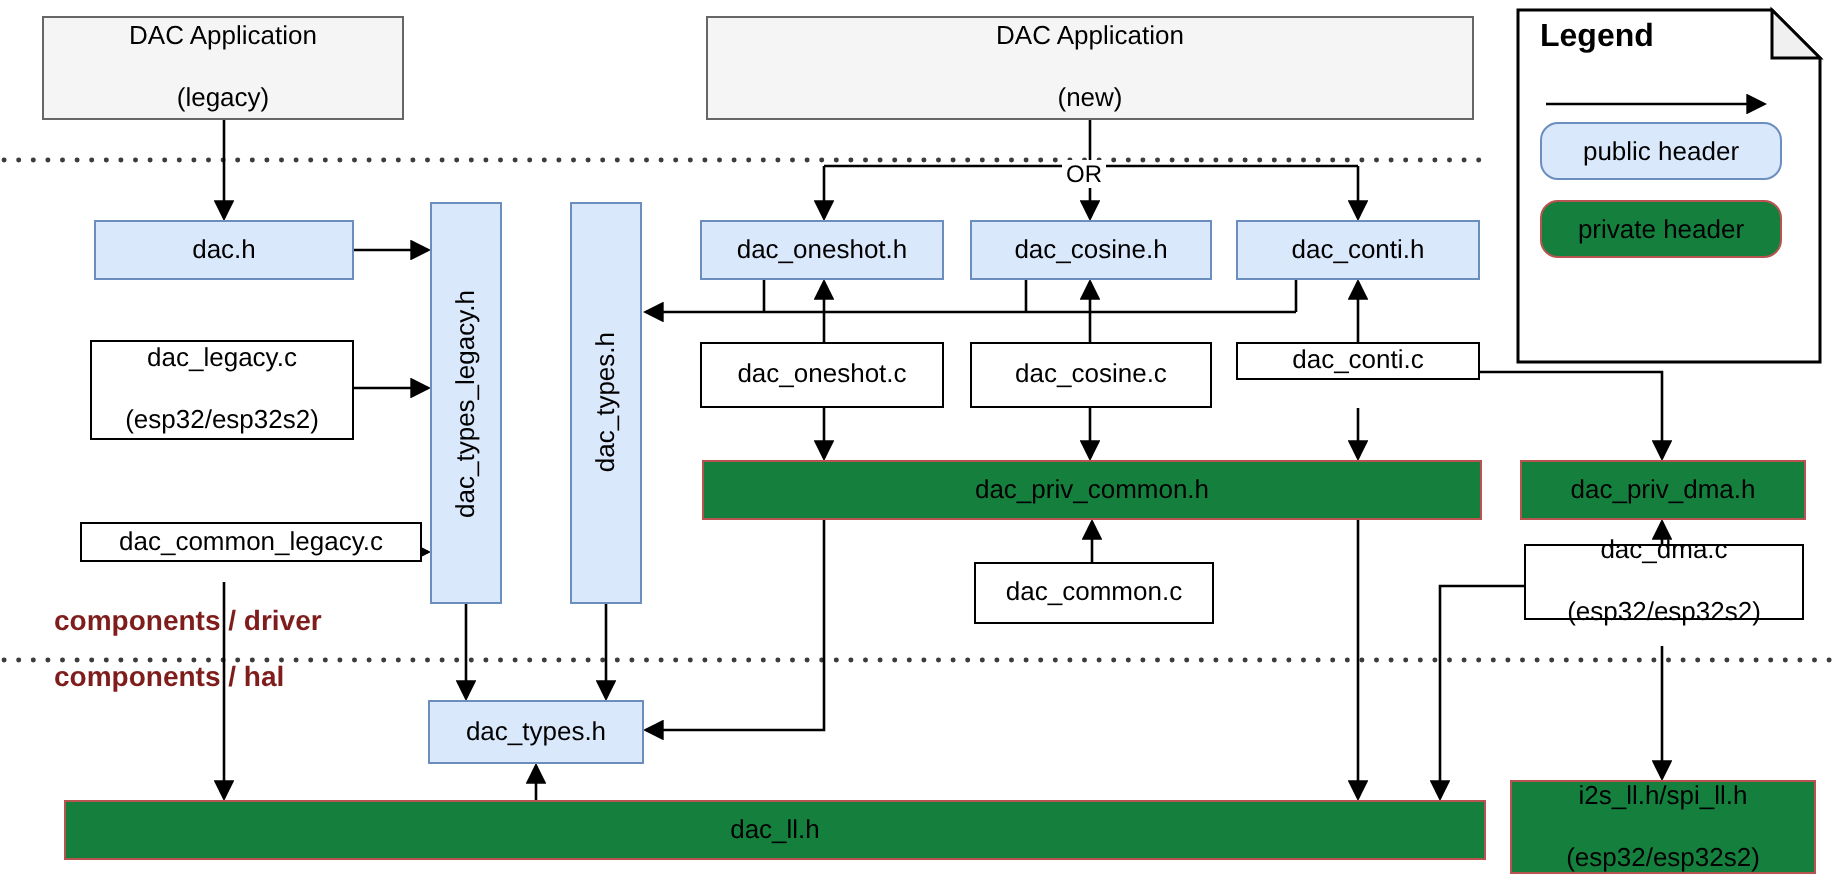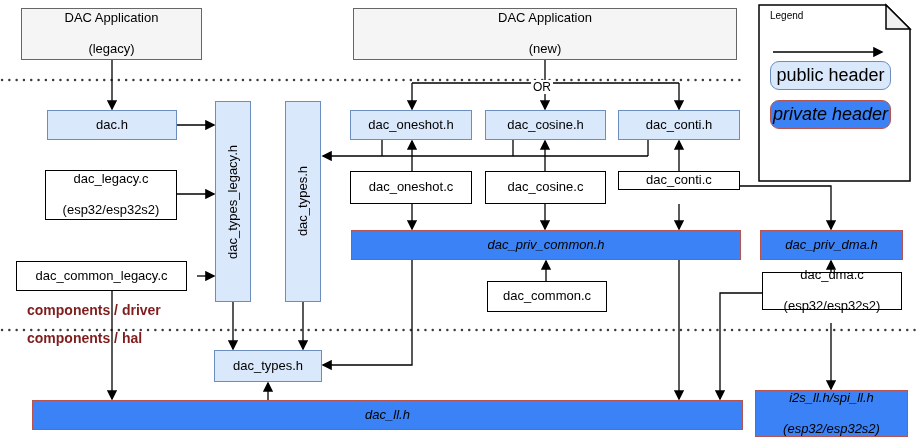--- a/index.html
+++ b/index.html
@@ -10,31 +10,31 @@
   #edges{position:absolute;left:0;top:0;width:923px;height:441px;}
   .edge{stroke:#000;stroke-width:1.3;fill:none;}
   .wire{stroke:#000;stroke-width:1.3;fill:none;}
   .dotted{stroke:#3c3c3c;stroke-width:2.4;fill:none;stroke-linecap:round;stroke-dasharray:0.1 7.2;}
   .box{
     position:absolute;box-sizing:border-box;display:flex;flex-direction:column;
     align-items:center;justify-content:center;text-align:center;
     font-size:13px;line-height:1.3;gap:14px;
   }
   .public{background:#dae8fc;border:1px solid #6c8ebf;}
-  .private{background:#3b82f6;border:1px solid #b85450;font-style:italic;}
+  .private{background:#15803d;border:1px solid #b85450;}
   .source{background:#ffffff;border:1px solid #000000;}
   .app{background:#f5f5f5;border:1px solid #666666;}
   .vert span{writing-mode:vertical-rl;transform:rotate(180deg);white-space:nowrap;}
   .seclabel{position:absolute;font-size:14px;font-weight:bold;color:#7f1d1d;line-height:15px;}
   .orlabel{position:absolute;left:531px;top:80px;background:#fff;padding:0 2px;font-size:12px;}
-  .legend-title{position:absolute;left:770px;top:10px;font-size:10px;font-weight:normal;}
+  .legend-title{position:absolute;left:770px;top:10px;font-size:16px;font-weight:bold;}
   .legend-includes{position:absolute;left:770px;top:32px;width:121px;text-align:center;font-size:13px;}
   .legend-item{
     position:absolute;left:770px;width:121px;height:29px;border-radius:9px;
-    display:flex;align-items:center;justify-content:center;font-size:18px;box-sizing:border-box;
+    display:flex;align-items:center;justify-content:center;font-size:13px;box-sizing:border-box;
   }
 </style>
 </head>
 <body>
 
 <div id="canvas">
 
   <svg id="edges" viewBox="0 0 923 441">
     <defs>
       <marker id="arr" viewBox="0 0 10 10" refX="8.5" refY="5" markerWidth="8" markerHeight="8" orient="auto-start-reverse">
@@ -92,21 +92,21 @@
 
   <div class="orlabel">OR</div>
 
   <div class="box public" style="left:47px;top:110px;width:130px;height:30px">
     <span>dac.h</span>
   </div>
   <div class="box source" style="left:45px;top:170px;width:132px;height:50px">
     <span>dac_legacy.c</span>
     <span>(esp32/esp32s2)</span>
   </div>
-  <div class="box source" style="left:16px;top:261px;width:171px;height:30px">
+  <div class="box source" style="left:40px;top:261px;width:171px;height:20px">
     <span>dac_common_legacy.c</span>
   </div>
 
   <div class="box public vert" style="left:215px;top:101px;width:36px;height:201px">
     <span>dac_types_legacy.h</span>
   </div>
   <div class="box public vert" style="left:285px;top:101px;width:36px;height:201px">
     <span>dac_types.h</span>
   </div>
 

